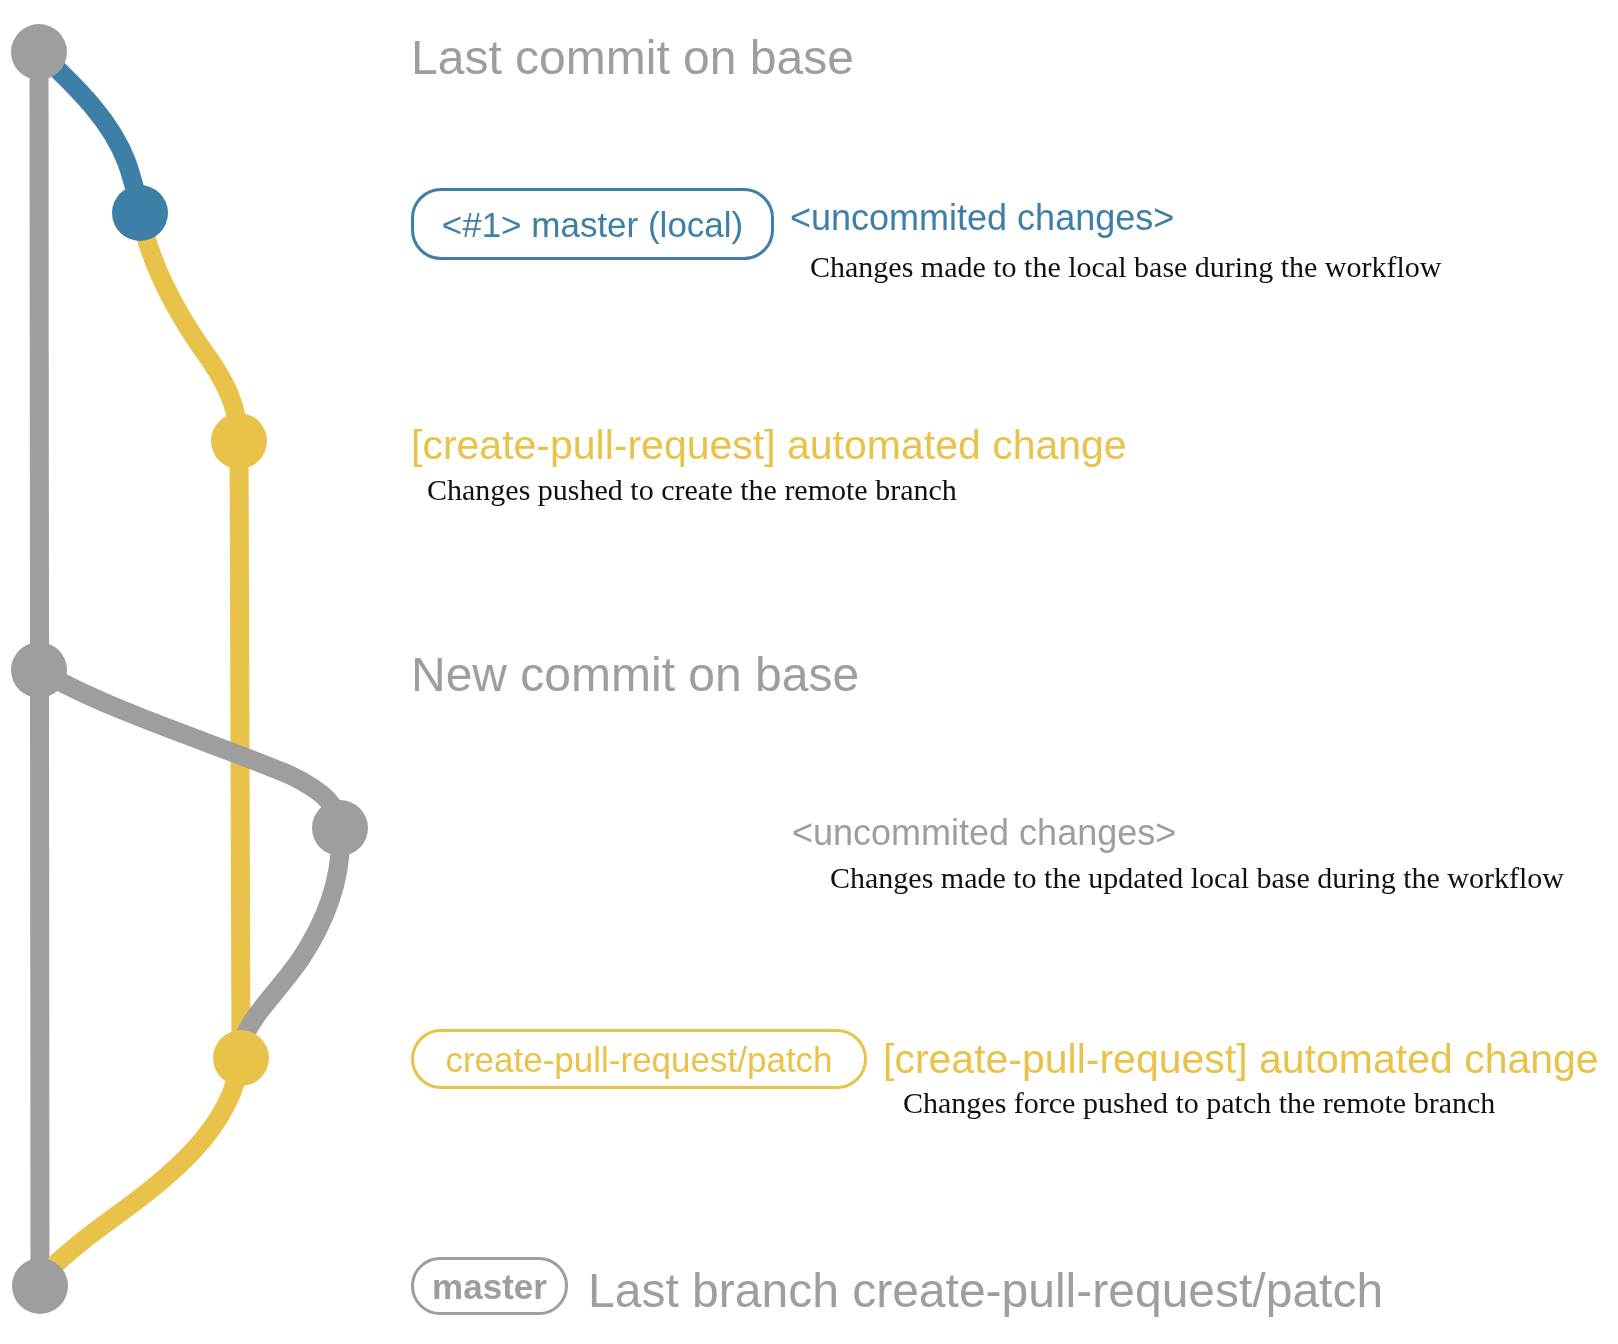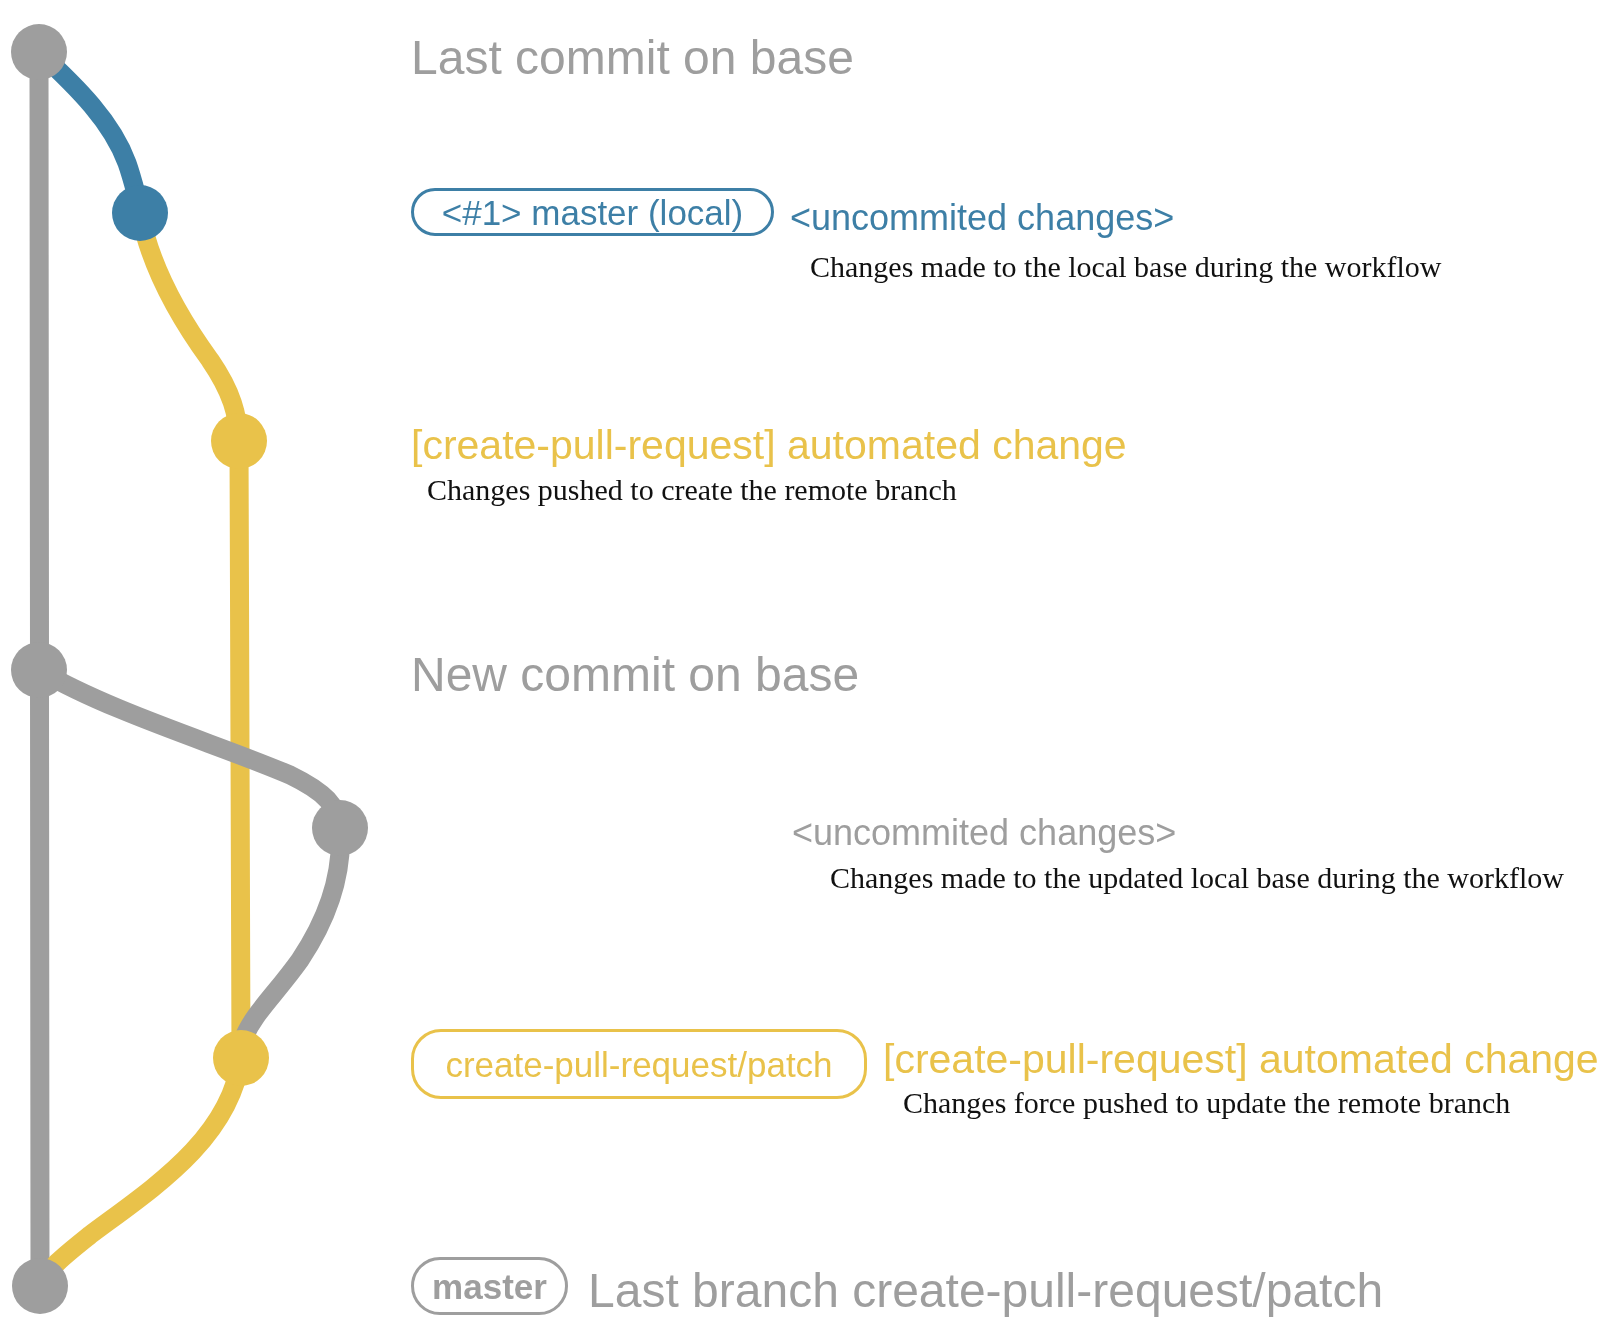--- a/index.html
+++ b/index.html
@@ -74,38 +74,38 @@
     <circle cx="140" cy="213" r="28" fill="#3d7fa6"></circle>
     <circle cx="239" cy="441" r="28" fill="#e9c24a"></circle>
     <circle cx="39" cy="670" r="28" fill="#9e9e9e"></circle>
     <circle cx="340" cy="828" r="28" fill="#9e9e9e"></circle>
     <circle cx="241" cy="1058" r="28" fill="#e9c24a"></circle>
     <circle cx="40" cy="1286" r="28" fill="#9e9e9e"></circle>
   </svg>
 
   <div class="txt lbl-gray" style="left:411px; top:34px;">Last commit on base</div>
 
-  <div class="badge b-blue" style="left:411px; top:188px; width:363px; height:48px;">
+  <div class="badge b-blue" style="left:411px; top:188px; width:363px; height:72px;">
     <span>&lt;#1&gt; master (local)</span>
   </div>
   <div class="txt t-blue" style="left:790px; top:200px;">&lt;uncommited changes&gt;</div>
   <div class="txt desc" style="left:810px; top:252px;">Changes made to the local base during the workflow</div>
 
   <div class="txt t-yellow" style="left:411px; top:425px;">[create-pull-request] automated change</div>
   <div class="txt lbl-gray" style="left:411px; top:651px;">New commit on base</div>
 
   <div class="txt desc" style="left:427px; top:475px;">Changes pushed to create the remote branch</div>
 
   <div class="txt t-gray" style="left:792px; top:815px;">&lt;uncommited changes&gt;</div>
   <div class="txt desc" style="left:830px; top:863px;">Changes made to the updated local base during the workflow</div>
 
-  <div class="badge b-yellow" style="left:411px; top:1029px; width:456px; height:70px;">
+  <div class="badge b-yellow" style="left:411px; top:1029px; width:456px; height:60px;">
     <span>create-pull-request/patch</span>
   </div>
   <div class="txt t-yellow" style="left:883px; top:1039px;">[create-pull-request] automated change</div>
-  <div class="txt desc" style="left:903px; top:1088px;">Changes force pushed to update the remote branch</div>
+  <div class="txt desc" style="left:903px; top:1088px;">Changes force pushed to patch the remote branch</div>
 
   <div class="badge b-gray" style="left:411px; top:1257px; width:157px; height:58px;font-weight:bold;">
     <span>master</span>
   </div>
   <div class="txt lbl-gray" style="left:588px; top:1267px;">Last branch create-pull-request/patch</div>
 
 </div>
 
 </body></html>

